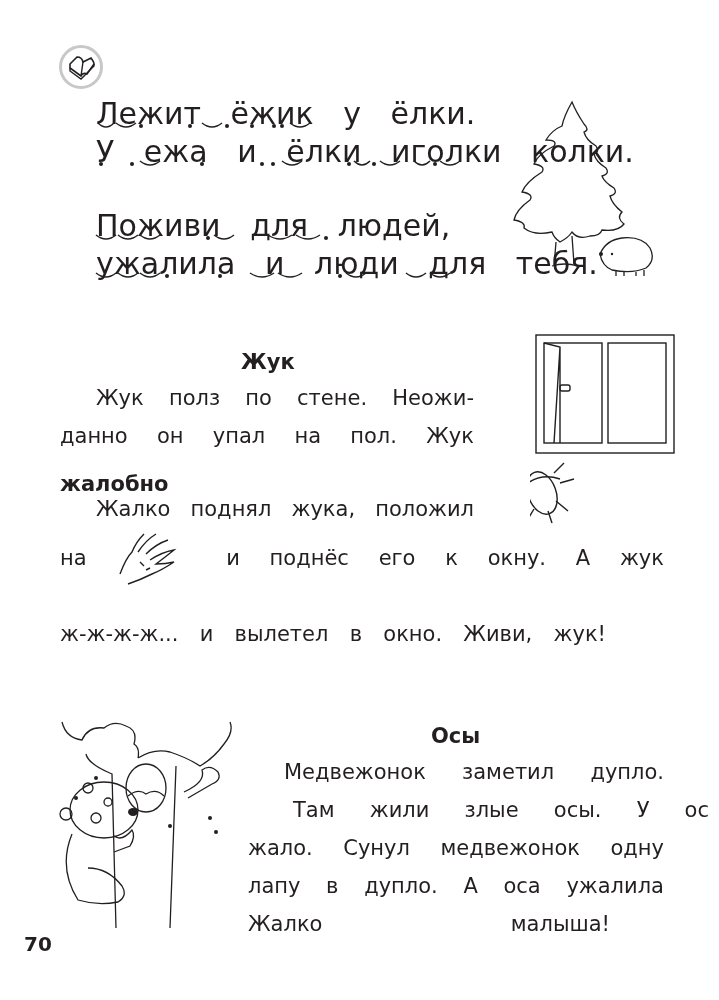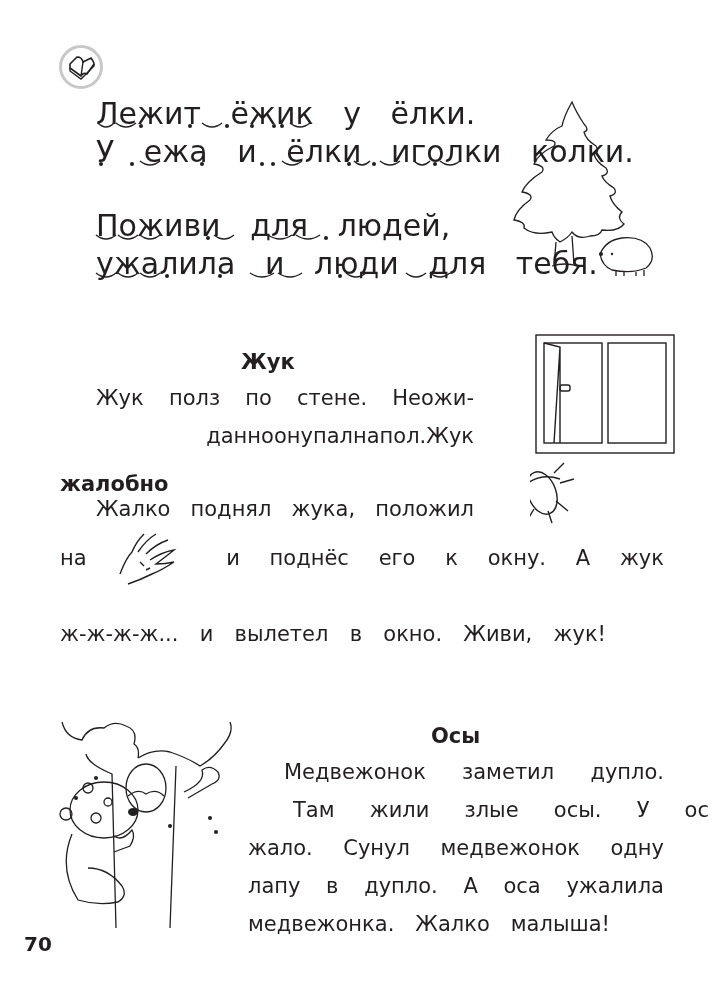--- a/index.html
+++ b/index.html
@@ -125,21 +125,21 @@
 
 <div class="title" style="left:241px;top:350px;">Жук</div>
 
 <div class="line" style="left:96px;top:386px;width:378px;">
   <span>Жук</span>
   <span>полз</span>
   <span>по</span>
   <span>стене.</span>
   <span>Неожи-</span>
 </div>
-<div class="line" style="left:60px;top:424px;width:414px;justify-content:flex-end;">
+<div class="line" style="left:60px;top:424px;width:414px;">
   <span>данно</span>
   <span>он</span>
   <span>упал</span>
   <span>на</span>
   <span>пол.</span>
   <span>Жук</span>
 </div>
 <div class="line" style="left:60px;top:472px;width:240px;font-weight:bold;">
   <span>жалобно</span>
 </div>
@@ -211,21 +211,20 @@
 </div>
 <div class="line" style="left:248px;top:874px;width:416px;">
   <span>лапу</span>
   <span>в</span>
   <span>дупло.</span>
   <span>А</span>
   <span>оса</span>
   <span>ужалила</span>
 </div>
 <div class="line" style="left:248px;top:912px;width:362px;">
-  <span>медвежонка.</span>
   <span>Жалко</span>
   <span>малыша!</span>
 </div>
 
 <svg class="abs" style="left:58px;top:718px;" width="190" height="220" viewBox="0 0 190 220">
   <g fill="none" stroke="#231f20" stroke-width="1.3">
     <path d="M4 4 Q8 20 24 22 Q30 8 46 10 Q56 2 68 8 Q80 12 76 26 Q82 30 80 40 M80 40 Q96 30 112 34 Q130 40 142 48 Q156 40 166 26 Q176 14 172 4"></path>
     <path d="M28 36 Q30 46 54 56 L58 210 M118 48 L112 210"></path>
     <ellipse cx="88" cy="70" rx="20" ry="24"></ellipse>
     <path d="M70 78 Q80 70 88 76 Q98 70 106 78"></path>

